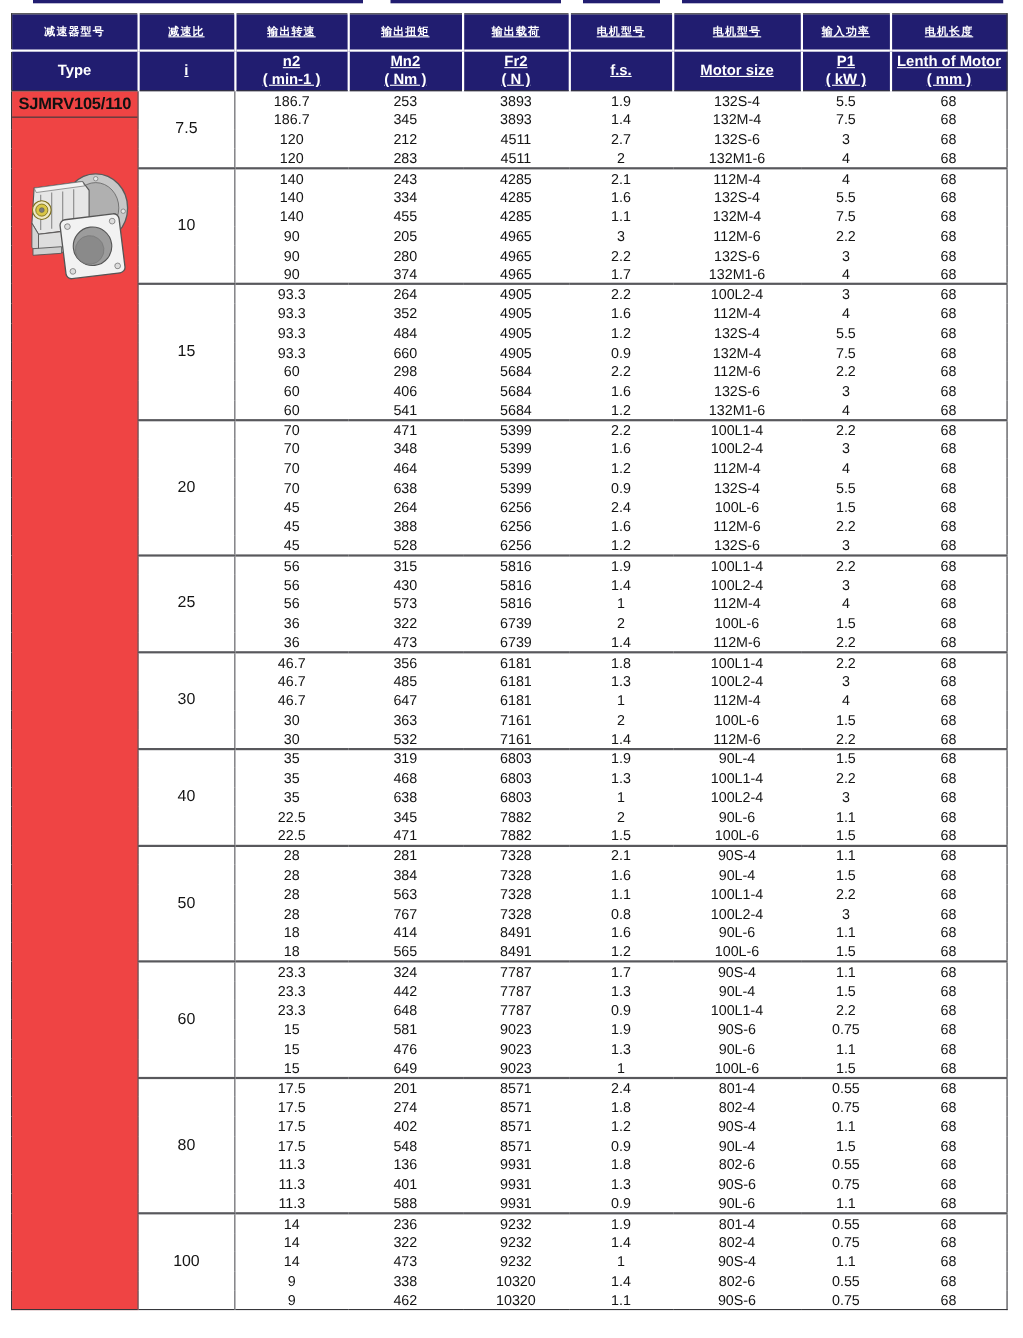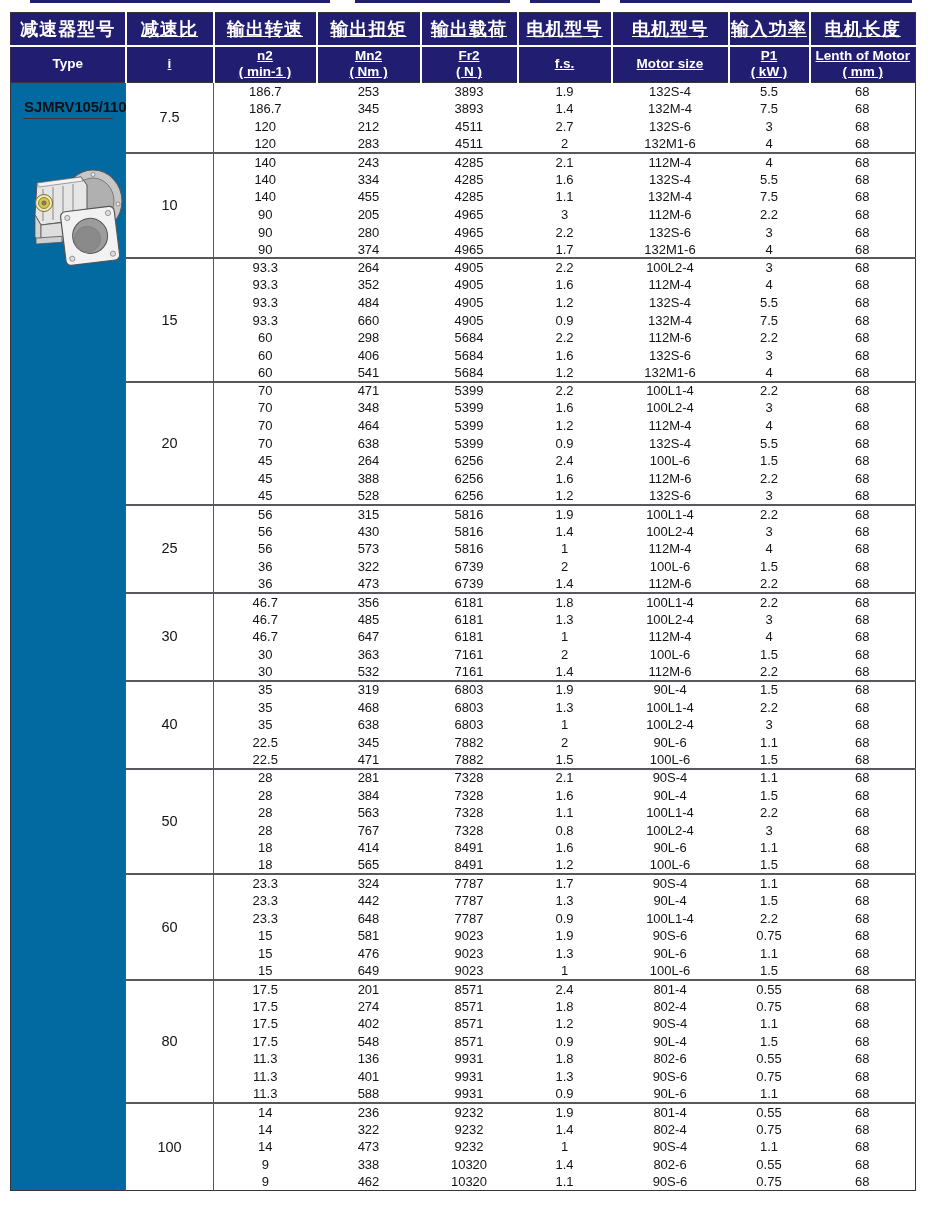--- a/index.html
+++ b/index.html
@@ -27,35 +27,35 @@
   col.c-fr2   { width:97px;  }
   col.c-fs    { width:94px;  }
   col.c-motor { width:117px; }
   col.c-p1    { width:81px;  }
   col.c-len   { width:106px; }
 
   thead th {
     background:#211d70; color:#ffffff; font-weight:bold;
     text-align:center; vertical-align:middle; padding:1px 0;
   }
-  thead tr.zh-row th { font-size:18px; height:33px; letter-spacing:1px; }
+  thead tr.zh-row th { font-size:10px; height:33px; letter-spacing:1px; }
   thead tr.en-row th { font-size:13.5px; height:37px; line-height:1.2; white-space:pre-line; letter-spacing:0; }
   thead th + th { border-left:2px solid #ffffff;text-decoration:underline; }
   thead tr.en-row th { border-top:2px solid #ffffff; }
   thead tr.en-row th { border-bottom:1.5px solid #36363a; }
 
   tbody tr { height:17.6px; }
   tbody td {
     text-align:center; vertical-align:middle;
     font-size:13px; line-height:1; color:#141414; padding:0;
     background:#ffffff;
   }
   td.type-cell {
-    background:#0369a1; vertical-align:top;
-    border-right:1.2px solid #55555a; padding:12px;
+    background:#ef4444; vertical-align:top;
+    border-right:1.2px solid #55555a; padding:0;
   }
   .type-label {
     font-weight:bold; font-size:15px; letter-spacing:-0.2px;
     text-align:center; padding:4px 1px 4px 1px; color:#111;
     border-bottom:1.5px solid #3a3a3e;
   }
   .reducer-img { display:block; margin:38px auto 0 auto; }
   td.ratio-cell {
     font-size:14.5px; border-right:1.2px solid #55555a; background:#ffffff;
   }

